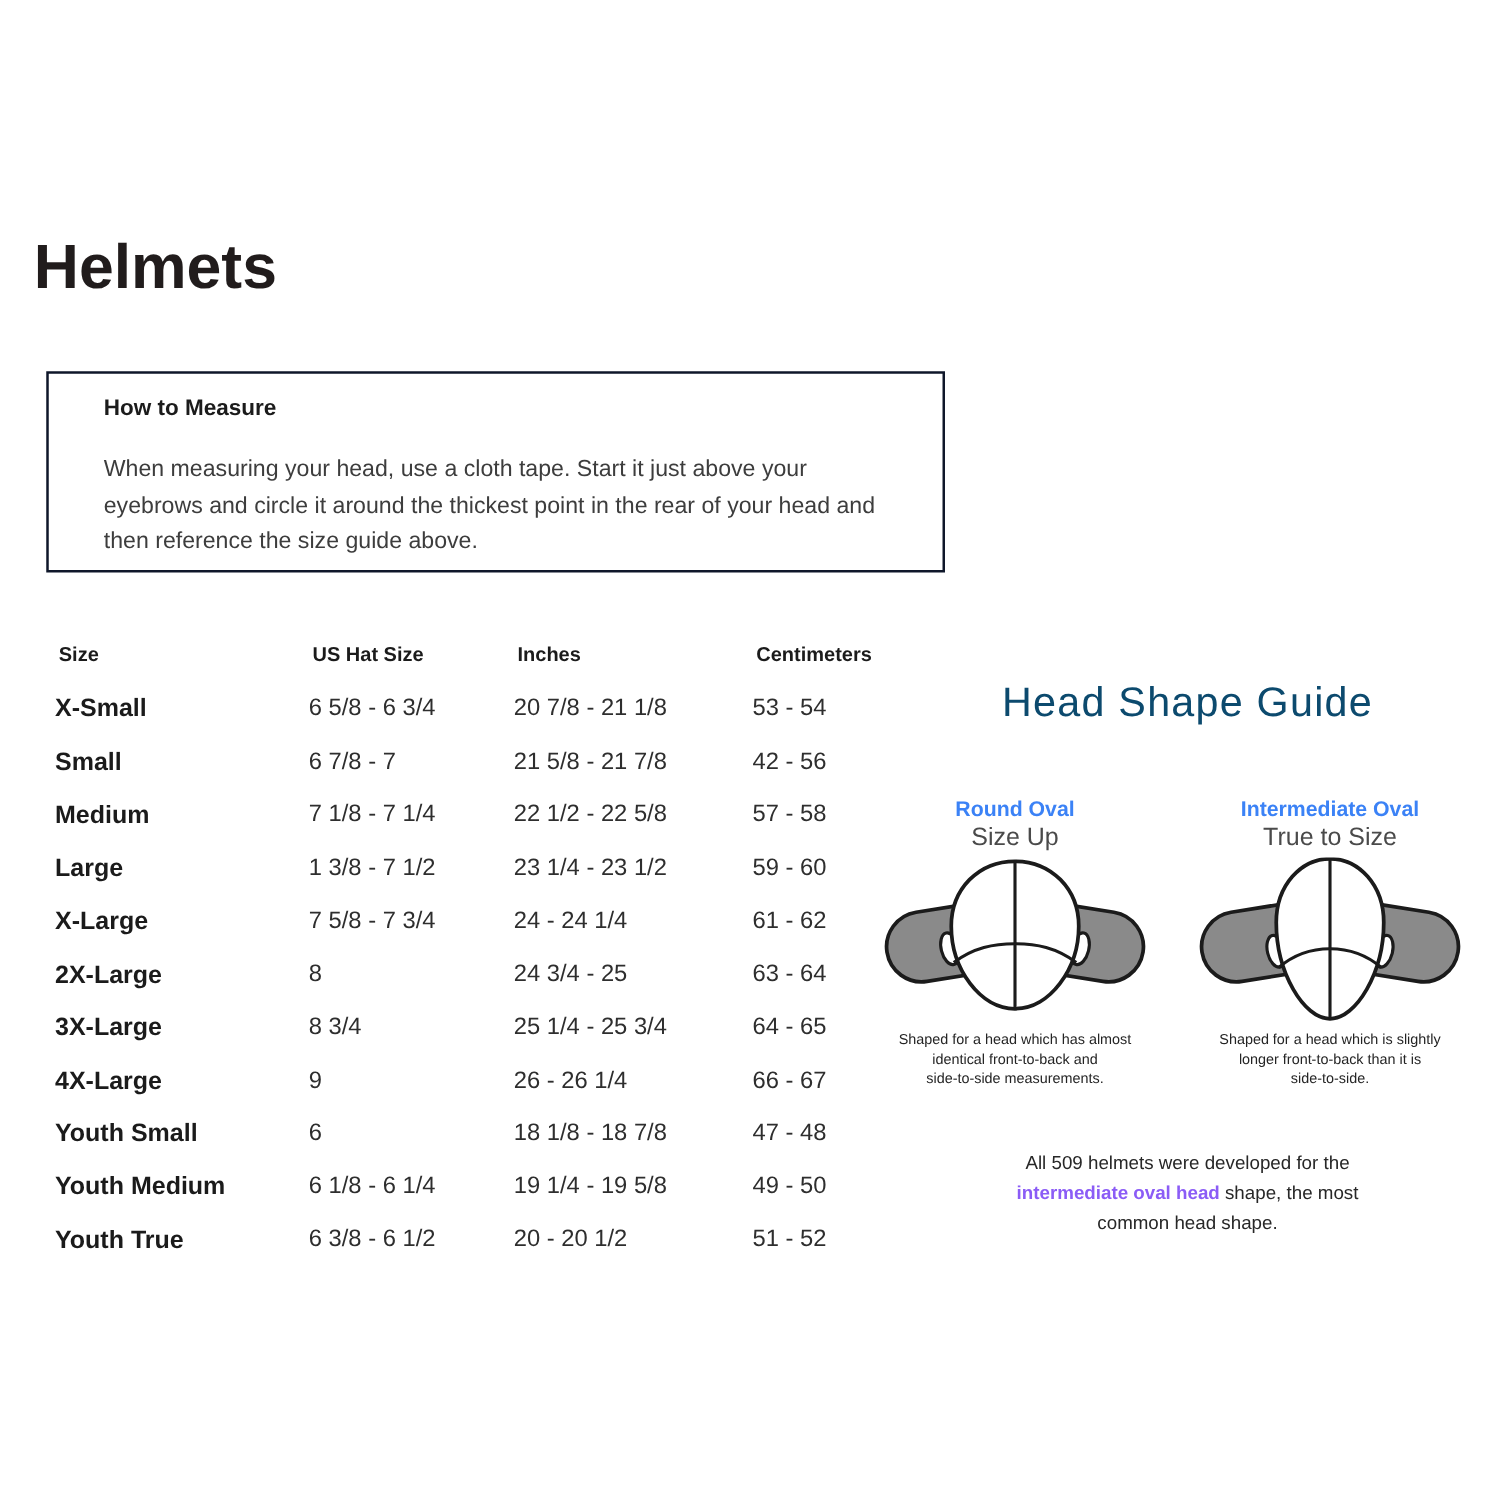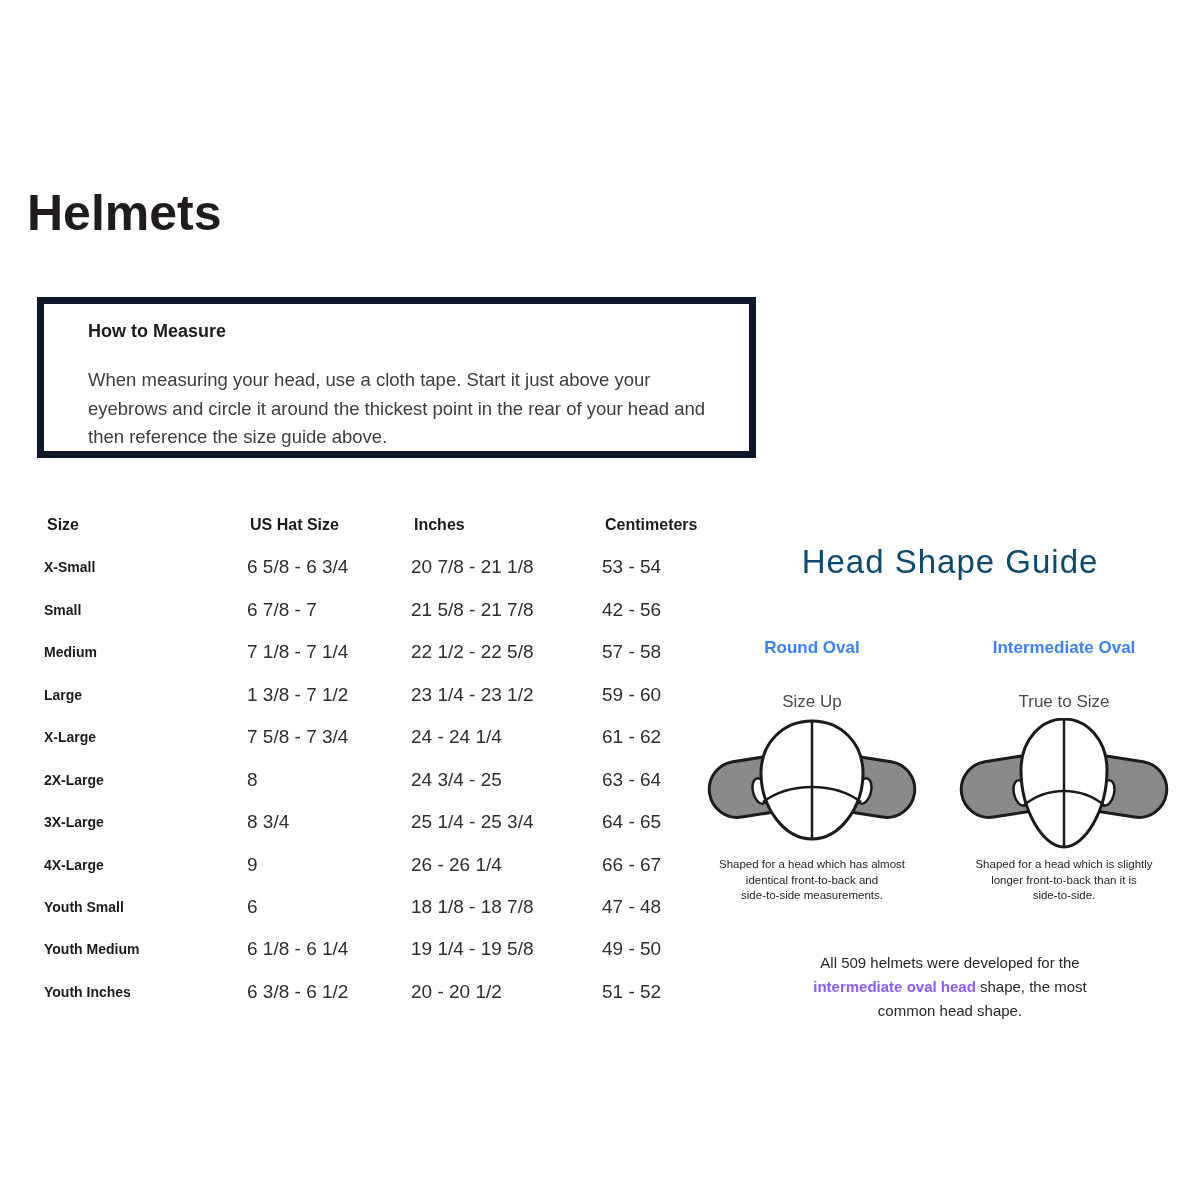--- a/index.html
+++ b/index.html
@@ -10,52 +10,52 @@
 
   
   .page-title {
     position:absolute; left:27px; top:188px; margin:0;
     font-size:50px; line-height:1.0; font-weight:bold; color:#211c1c;
   }
 
   
   .measure-box {
     position:absolute; left:37px; top:297px; width:719px; height:161px;
-    border:7px solid #0f172a; box-sizing:border-box; background:#ffffff;
+    border:2px solid #0f172a; box-sizing:border-box; background:#ffffff;
   }
   .measure-heading {
     margin:16px 0 0 44px; font-size:18px; font-weight:bold; color:#1b1b1b; line-height:22px;
   }
   .measure-body {
     margin:24px 40px 0 44px; width:632px;
     font-size:18.5px; line-height:28.5px; color:#3d3d3d;
   }
 
   
   .size-table {
     position:absolute; left:44px; top:504px;
     display:grid; grid-template-columns:203px 164px 191px 130px;
     grid-auto-rows:42.45px;
   }
   .st-cell  { line-height:42.45px; white-space:nowrap; }
   .st-header{ font-size:16px; font-weight:bold; color:#1b1b1b; padding-left:3px; }
-  .st-label { font-size:14px; font-weight:bold; color:#1b1b1b; }
+  .st-label { font-size:20px; font-weight:bold; color:#1b1b1b; }
   .st-value { font-size:19px; color:#2e2e2e; }
 
   
   .guide { position:absolute; left:700px; top:544px; width:500px; }
   .guide-title {
     text-align:center; font-size:33px; line-height:36px; font-weight:300;
     letter-spacing:1px; color:#0c4a6e;
   }
   .guide-cols { display:flex; margin-top:57px; }
   .guide-col  { width:224px; text-align:center; }
   .guide-col + .guide-col { margin-left:28px; }
   .shape-name { font-size:17px; font-weight:bold; color:#3b82f6; line-height:22px; }
-  .shape-fit  { font-size:17px; color:#4a4a4a; line-height:22px;margin-top:32px; }
+  .shape-fit  { font-size:20px; color:#4a4a4a; line-height:22px; }
   .head-svg   { display:block; margin:5px auto 0; width:210px; height:132px; }
   .shape-desc {
     margin-top:7px; font-size:11.5px; line-height:15.5px; color:#242424;
     white-space:pre-line;
   }
   .guide-note {
     width:305px; margin:47px auto 0; text-align:center;
     font-size:15px; line-height:24px; color:#272727;
   }
   .guide-note b { color:#8b5cf6; }
@@ -110,21 +110,21 @@
       <div class="st-cell st-value">26 - 26 1/4</div>
       <div class="st-cell st-value">66 - 67</div>
       <div class="st-cell st-label">Youth Small</div>
       <div class="st-cell st-value">6</div>
       <div class="st-cell st-value">18 1/8 - 18 7/8</div>
       <div class="st-cell st-value">47 - 48</div>
       <div class="st-cell st-label">Youth Medium</div>
       <div class="st-cell st-value">6 1/8 - 6 1/4</div>
       <div class="st-cell st-value">19 1/4 - 19 5/8</div>
       <div class="st-cell st-value">49 - 50</div>
-      <div class="st-cell st-label">Youth Inches</div>
+      <div class="st-cell st-label">Youth True</div>
       <div class="st-cell st-value">6 3/8 - 6 1/2</div>
       <div class="st-cell st-value">20 - 20 1/2</div>
       <div class="st-cell st-value">51 - 52</div>
     </div>
 
   <div class="guide">
     <div class="guide-title">Head Shape Guide</div>
 
     <div class="guide-cols">
 

